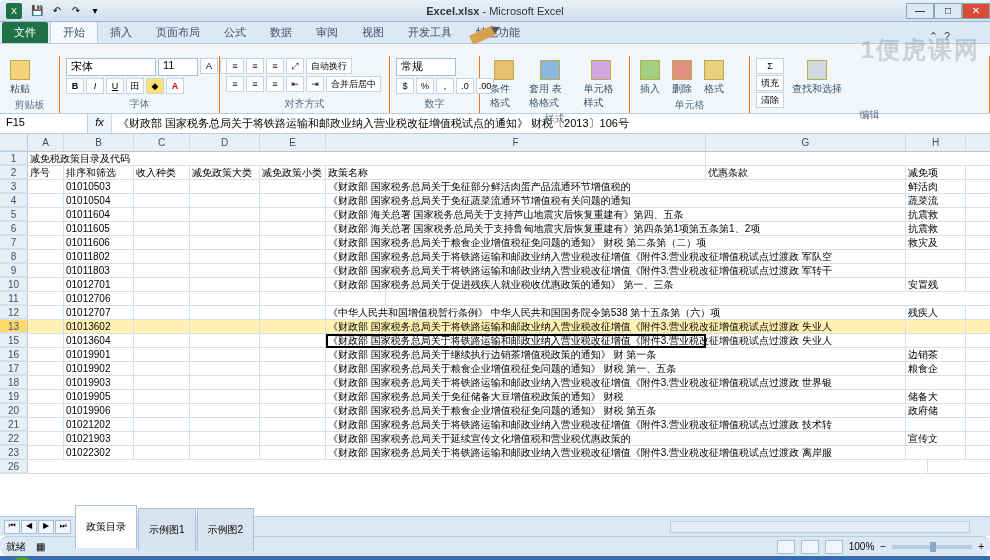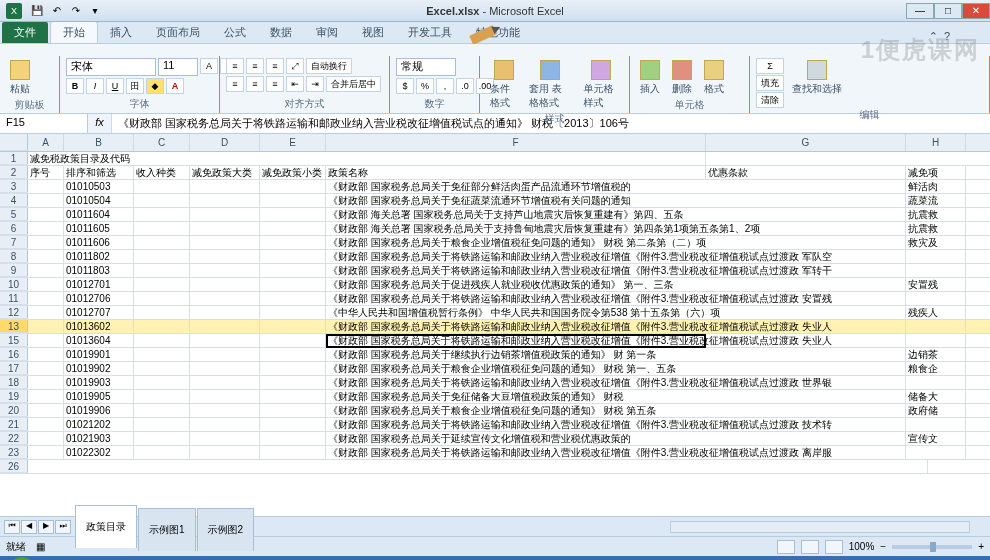--- a/index.html
+++ b/index.html
@@ -52,21 +52,21 @@
 .colA { width: 36px; } .colB { width: 70px; } .colC { width: 56px; } .colD { width: 70px; } .colE { width: 66px; } .colF { width: 380px; } .colG { width: 200px; } .colH { width: 60px; }
 
 .sheettabs { height: 20px; background: #dce8f4; display: flex; align-items: center; font-size: 10px; border-top: 1px solid #b8cde2; }
 .sheettabs .nav { display: flex; gap: 1px; padding: 0 4px; }
 .sheettabs .nav span { width: 16px; height: 14px; border: 1px solid #a8bed6; background: #f0f6fc; text-align: center; font-size: 8px; }
 .sheettabs .stab { padding: 14px 10px; background: #fff; border: 1px solid #a8bed6; border-bottom: none; margin-right: 1px; }
 .sheettabs .stab.inactive { background: #d8e4f0; margin-top: 6px; }
 .sheettabs .scroll { margin-left: auto; display: flex; align-items: center; gap: 2px; padding-right: 20px; }
 .sheettabs .scroll .track { width: 300px; height: 12px; background: #e4ecf5; border: 1px solid #b8cde2; }
 
-.statusbar { height: 20px; background: #dce8f4; display: flex; align-items: center; font-size: 10px; border-top: 1px solid #b8cde2; padding: 0 6px; }
+.statusbar { height: 20px; background: #dce8f4; display: flex; align-items: center; font-size: 10px; border-top: 1px solid #b8cde2; padding: 0 6px; border-radius: 8px; }
 .statusbar .right { margin-left: auto; display: flex; gap: 6px; align-items: center; }
 .view-btn { width: 18px; height: 14px; border: 1px solid #a8bed6; background: #f0f6fc; }
 .zoom-track { width: 80px; height: 4px; background: #b8cde2; position: relative; }
 .zoom-thumb { position: absolute; left: 38px; top: -3px; width: 6px; height: 10px; background: #8aa8c8; }
 
 .taskbar { height: 30px; background: linear-gradient(#3a6fb0, #2a5a98); display: flex; align-items: center; gap: 2px; padding-left: 2px; }
 .taskbar .tbtn { width: 40px; height: 26px; display: flex; align-items: center; justify-content: center; border-radius: 2px; }
 .taskbar .start { background: radial-gradient(circle, #7fba42, #3e8e1f); border-radius: 50%; width: 28px; height: 28px; margin: 0 6px; }
 .pen { position: absolute; left: 470px; top: 30px; width: 26px; height: 10px; background: #d9a050; transform: rotate(-25deg); border-radius: 1px; }
 .pen::after { content: ''; position: absolute; right: -6px; top: 1px; border-left: 8px solid #555; border-top: 4px solid transparent; border-bottom: 4px solid transparent; }
@@ -347,21 +347,20 @@
         <div class="cell" style="width:580px;overflow:visible">《财政部 国家税务总局关于促进残疾人就业税收优惠政策的通知》 第一、三条</div>
         <div class="cell colH">安置残</div>
       </div>
       <div class="datarow">
         <div class="rowh">11</div>
         <div class="cell colA"></div>
         <div class="cell colB">01012706</div>
         <div class="cell colC"></div>
         <div class="cell colD"></div>
         <div class="cell colE"></div>
-        <div class="cell" style="width:580px;overflow:visible">《财政部 国家税务总局关于将铁路运输和邮政业纳入营业税改征增值《附件3.营业税改征增值税试点过渡政 安置残</div>
         <div class="cell colH"></div>
       </div>
       <div class="datarow">
         <div class="rowh">12</div>
         <div class="cell colA"></div>
         <div class="cell colB">01012707</div>
         <div class="cell colC"></div>
         <div class="cell colD"></div>
         <div class="cell colE"></div>
         <div class="cell" style="width:580px;overflow:visible">《中华人民共和国增值税暂行条例》 中华人民共和国国务院令第538 第十五条第（六）项</div>

